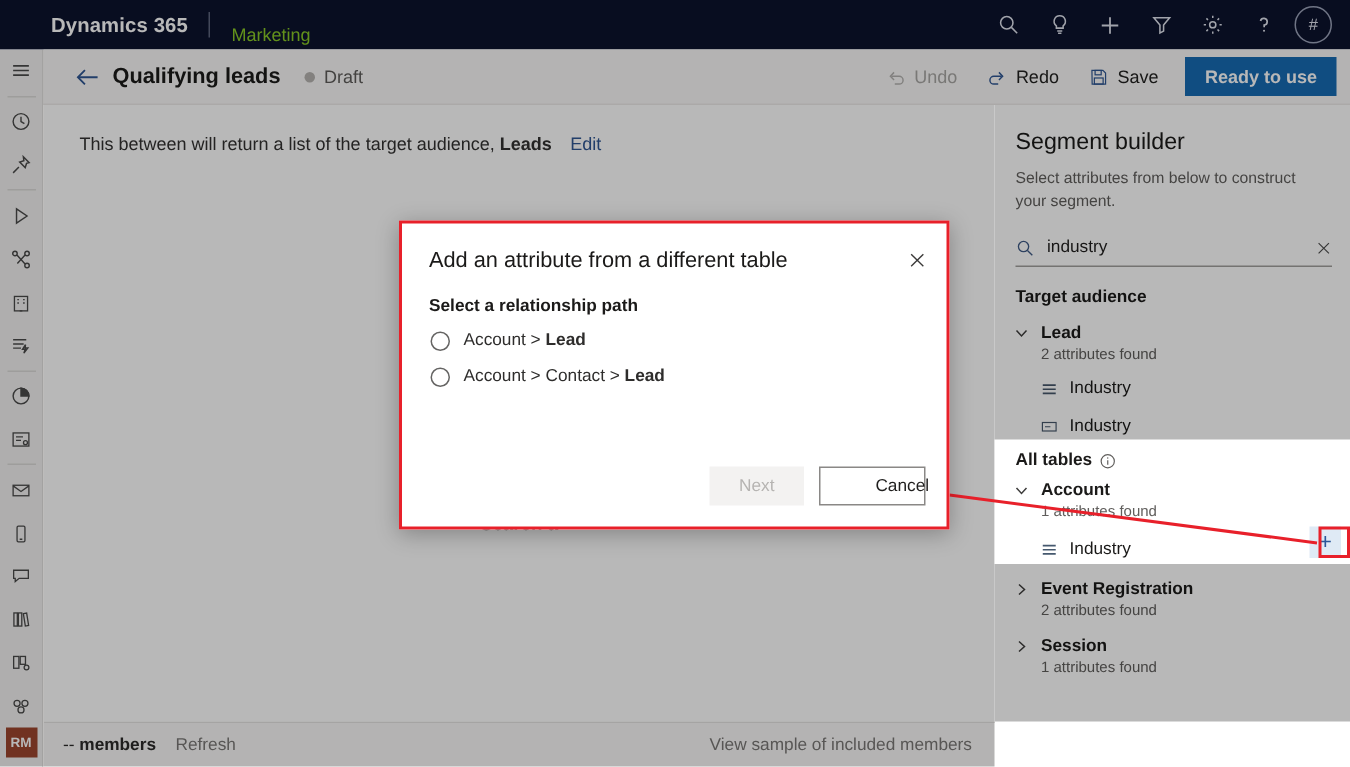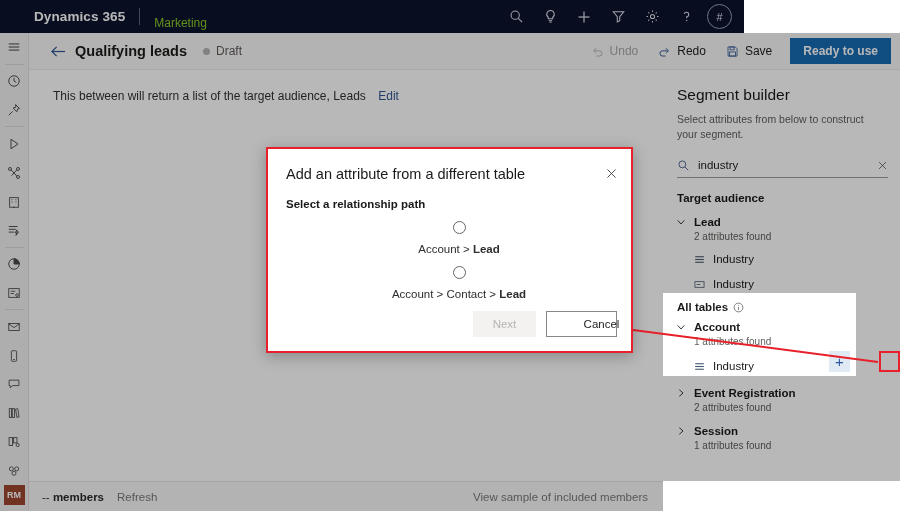--- a/index.html
+++ b/index.html
@@ -14,21 +14,21 @@
     width: 900px; height: 511px;
     background: #ffffff;
   }
 
   
   .dimmed { filter: grayscale(0.1) brightness(0.72); }
 
   
   .suitebar {
     position: absolute; top: 0; left: 0;
-    width: 744px; height: 33px;
+    width: 900px; height: 33px;
     background: #0b1230;
     display: flex; align-items: center;
   }
   .suite-brand {
     color: #ffffff; font-size: 13.5px; font-weight: bold;
     margin-left: 34px; letter-spacing: .1px;
   }
   .suite-divider {
     width: 1px; height: 17px; background: #5c6480;
     margin: 0 14px;
@@ -115,21 +115,21 @@
   
   .canvas {
     position: absolute; top: 70px; left: 29px;
     width: 634px; height: 411px;
     background: #ffffff;
   }
   .canvas-note {
     position: absolute; top: 19px; left: 24px;
     font-size: 12px; color: #323130;
   }
-  .canvas-note b { font-weight: normal; margin-top: 44px; }
+  .canvas-note b { font-weight: bold; margin-top: 44px; }
   .canvas-note a { color: #2b579a; margin-left: 9px; text-decoration: none; }
   .canvas-center {
     position: absolute; top: 272px; left: 0; width: 634px;
     text-align: center; font-size: 12.5px; font-weight: bold; color: #3a3937;
   }
 
   
   .statusbar {
     position: absolute; top: 481px; left: 29px;
     width: 634px; height: 30px;
@@ -176,21 +176,21 @@
   .attr-row {
     display: flex; align-items: center; gap: 8px;
     margin: 9px 0 0 31px; height: 16px;
   }
   .attr-icon { color: #45586e; display: flex; }
   .attr-name { font-size: 11.5px; color: #1b1a19; }
 
   
   .alltables {
     position: absolute; top: 223px; left: 0;
-    width: 193px; height: 83px;
+    width: 237px; height: 83px;
     background: #ffffff;
   }
   .at-head {
     display: flex; align-items: center; gap: 5px;
     margin: 8px 0 0 14px;
   }
   .at-title { font-size: 11.5px; font-weight: bold; color: #1b1a19; }
   .at-info { color: #605e5c; display: flex; }
   .plus-btn {
     position: absolute; right: 6px; top: 60px;
@@ -222,23 +222,22 @@
   .m-body {
     font-size: 11.5px; color: #2e2d2c; line-height: 1.55;
     margin: 14px 34px 0 18px;
   }
   .m-body b { font-weight: bold; }
   .m-sublabel {
     font-size: 11.5px; font-weight: bold; color: #1b1a19;
     margin: 16px 0 0 18px;
   }
   .radio-row {
-    display: flex; align-items: center; gap: 9px;
+    display: flex; align-items: flex-start; gap: 9px;
     margin: 11px 0 0 19px;
-    flex-direction: column;
   }
   .radio {
     width: 13px; height: 13px; border-radius: 50%;
     border: 1px solid #656463; background: #fff;
   }
   .radio-label { font-size: 11.5px; color: #2e2d2c; }
   .radio-label b { font-weight: bold; }
   .m-footer {
     position: absolute; right: 14px; bottom: 14px;
     display: flex; align-items: center; gap: 10px;

